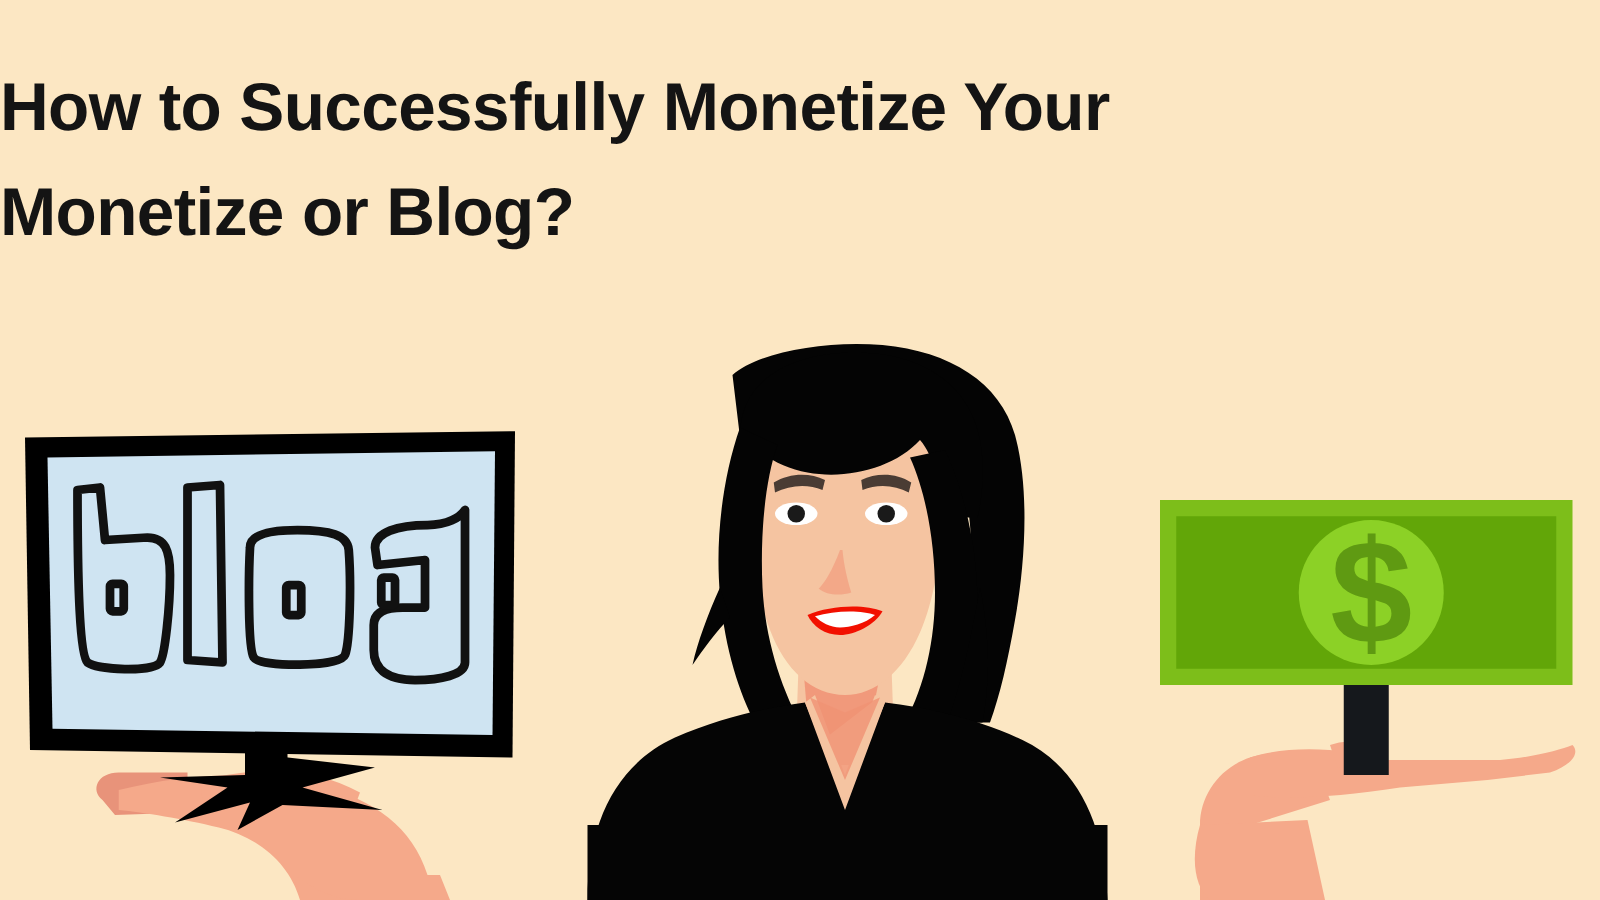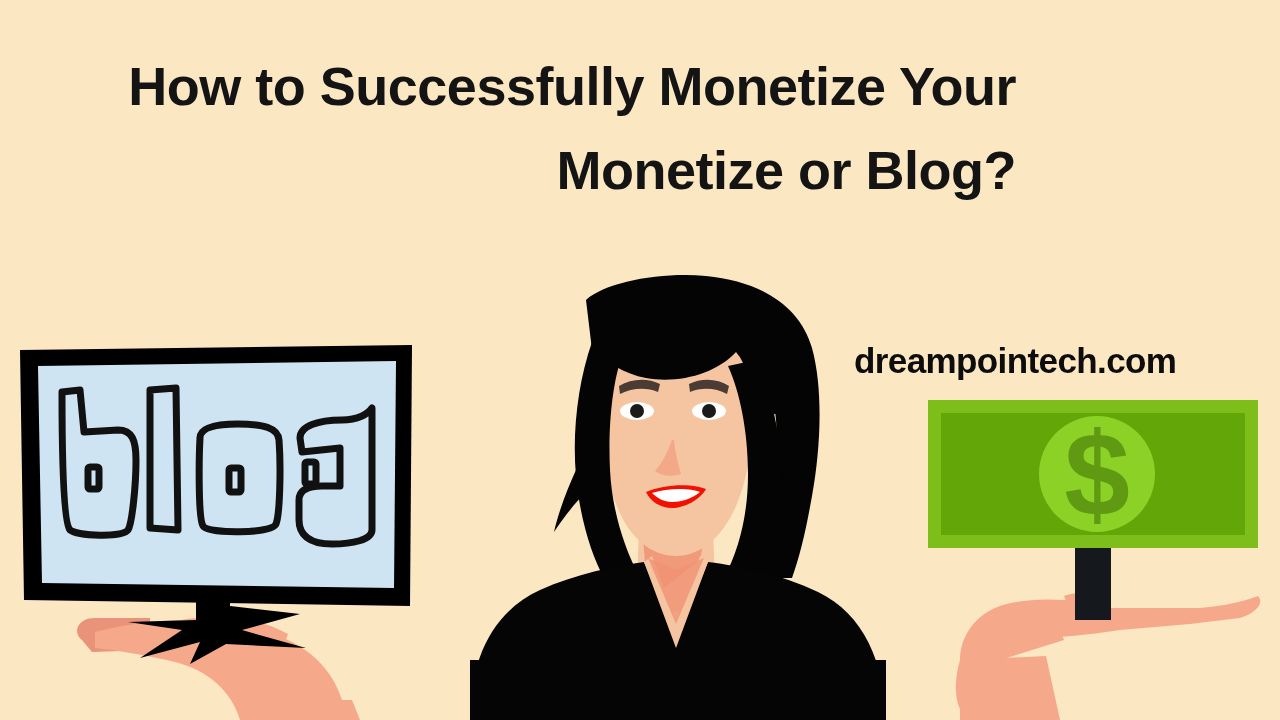--- a/index.html
+++ b/index.html
@@ -15,21 +15,21 @@
     background: #fce7c3;
     font-family: "Liberation Sans", sans-serif;
   }
 
   
   #title-block {
     position: absolute;
     left: 0;
     top: 44px;
     width: 1016px;
-    text-align: right;
+    text-align: left;
     user-select: none;
   }
   .title-line {
     display: block;
     color: #141414;
     font-family: "Liberation Sans", sans-serif;
     font-weight: bold;
     font-size: 54px;
     line-height: 84px;
     letter-spacing: -0.5px;
@@ -238,15 +238,14 @@
 
       <rect x="470" y="660" width="416" height="60" fill="#050505"></rect>
     </g>
   </svg>
 
   <div id="title-block">
     <span class="title-line">How to Successfully Monetize Your</span>
     <span class="title-line">Monetize or Blog?</span>
   </div>
 
-  <div id="watermark">dreampointech.com</div>
 
 </div>
 
 </body></html>

